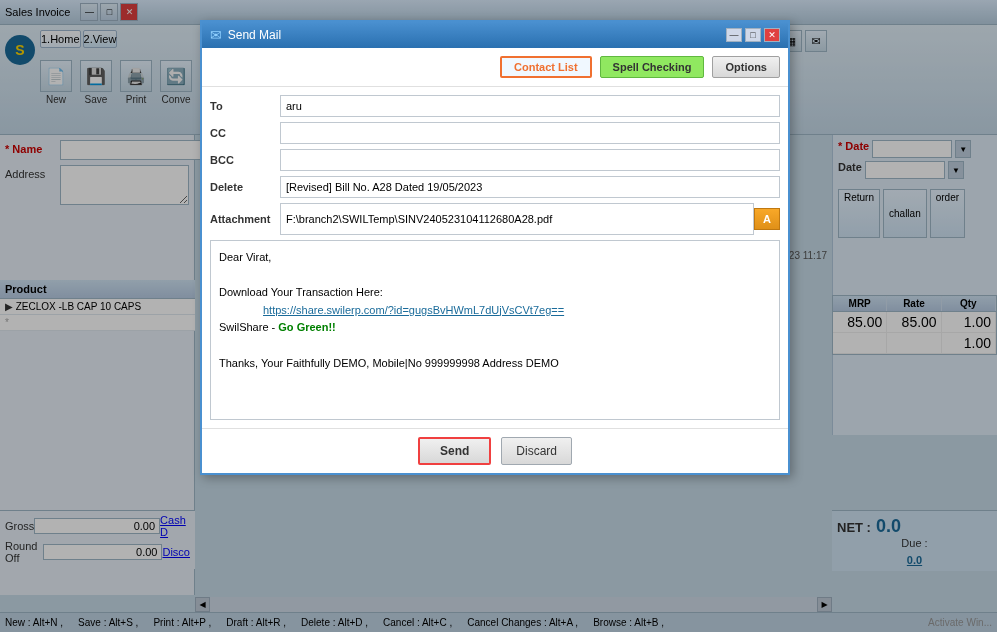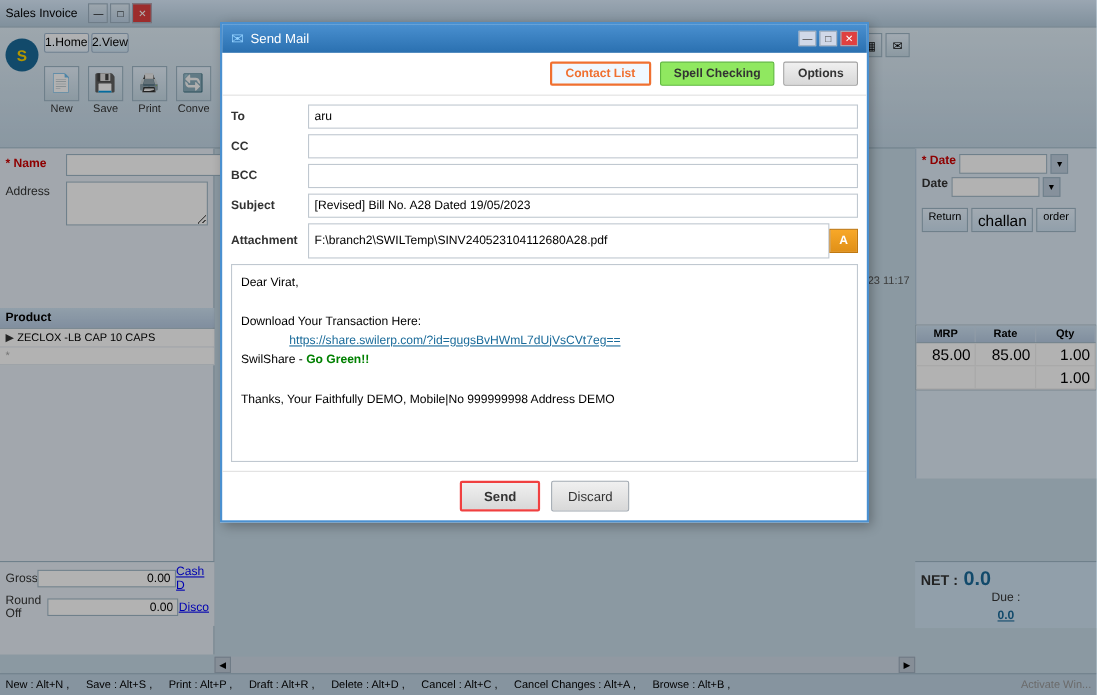--- a/index.html
+++ b/index.html
@@ -196,21 +196,21 @@
       <div class="dropdown-btn">▼</div>
     </div>
     <div class="date-row">
       <span class="date-label" style="color:#333;">Date</span>
       <input class="date-input" type="text" style="">
       <div class="dropdown-btn">▼</div>
     </div>
 
     <div style="display:flex;flex-direction:row;gap:3px;margin-top:10px;">
       <div style="background:linear-gradient(to bottom,#e8f4ff,#d0e4f4);border:1px solid #a0b8c8;padding:2px 5px;font-size:10px;cursor:pointer;text-align:center;">Return</div>
-      <div style="background:linear-gradient(to bottom,#e8f4ff,#d0e4f4);border:1px solid #a0b8c8;padding:2px 5px;font-size:14px;cursor:pointer;text-align:center;">challan</div>
+      <div style="background:linear-gradient(to bottom,#e8f4ff,#d0e4f4);border:1px solid #a0b8c8;padding:18px 5px;font-size:10px;cursor:pointer;text-align:center;">challan</div>
       <div style="background:linear-gradient(to bottom,#e8f4ff,#d0e4f4);border:1px solid #a0b8c8;padding:2px 5px;font-size:10px;cursor:pointer;text-align:center;">order</div>
     </div>
   </div>
 
   <div class="admin-text">admin 19/05/2023 11:17</div>
 
   <div class="mrp-table">
     <div class="mrp-header">
       <div class="mrp-col">MRP</div>
       <div class="mrp-col">Rate</div>
@@ -304,21 +304,21 @@
         <span class="mail-field-label">CC</span>
         <input class="mail-field-input" type="text" value="" style="">
       </div>
 
       <div class="mail-field-row">
         <span class="mail-field-label">BCC</span>
         <input class="mail-field-input" type="text" value="" style="">
       </div>
 
       <div class="mail-field-row">
-        <span class="mail-field-label">Subject</span>
+        <span class="mail-field-label">Delete</span>
         <input class="mail-field-input" type="text" value="[Revised] Bill No. A28 Dated 19/05/2023" style="">
       </div>
 
       <div class="mail-field-row-attach">
         <span class="mail-field-label">Attachment</span>
         <input class="attach-input" type="text" value="F:\branch2\SWILTemp\SINV240523104112680A28.pdf" style="">
         <button class="attach-btn">A</button>
       </div>
 
       <div class="mail-body" contenteditable="false" style="">

